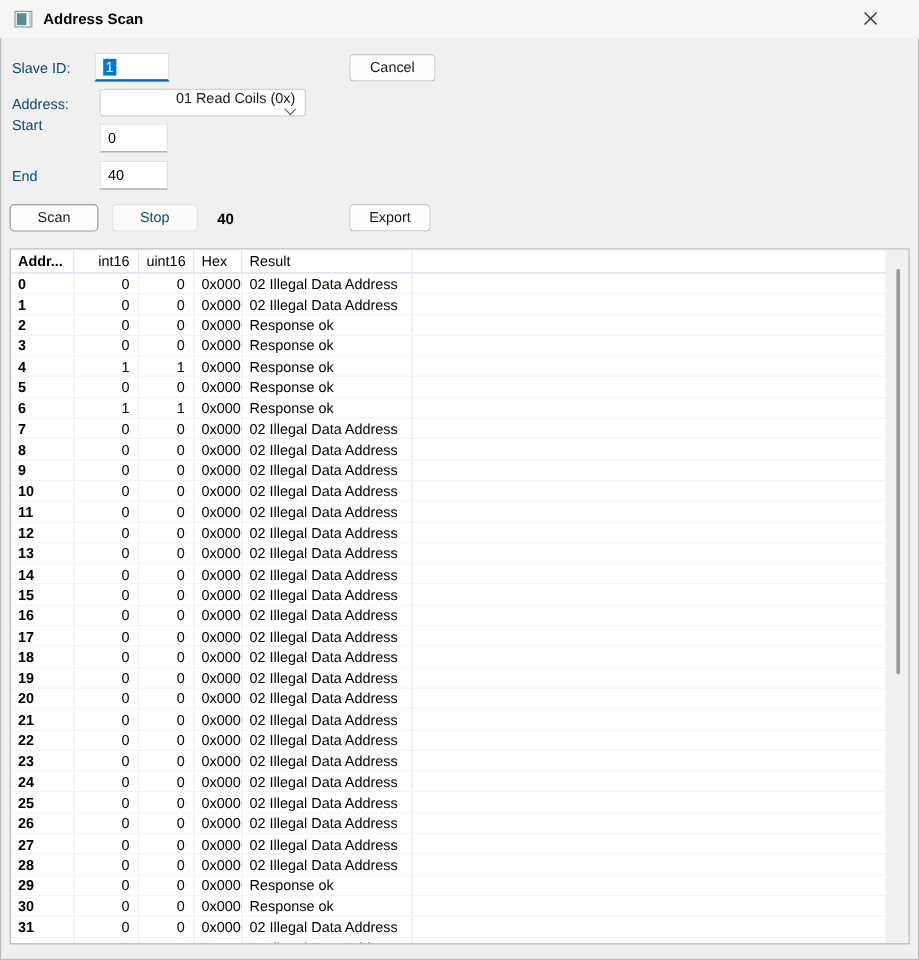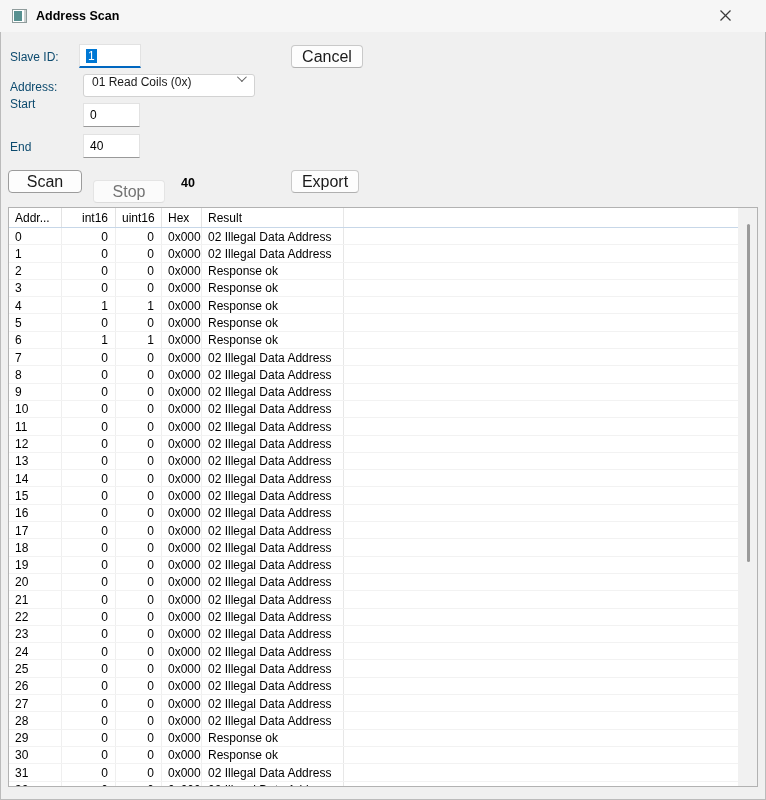--- a/index.html
+++ b/index.html
@@ -23,43 +23,43 @@
   
   .lbl { position:absolute; color:#0c4a6e; }
   
   .tbox { position:absolute; background:#fff; border:1px solid #e2e2e2;
     border-bottom:1px solid #999; padding:0 6px; font-size:12px;
     font-family:inherit; color:#000; }
   .tbox-focused { border-bottom:2px solid #0067c0; display:flex; align-items:center; }
   .sel-text { background:#0078d4; color:#fff; padding:0 2px; }
   
   .btn { position:absolute; height:23px; background:#fdfdfd; border:1px solid #c9c9c9;
-    border-bottom-color:#b0b0b0; border-radius:4px; font-size:16px; color:#1a1a1a;
+    border-bottom-color:#b0b0b0; border-radius:4px; font-size:12px; color:#1a1a1a;
     text-align:center; line-height:21px; }
   .btn-default { border-color:#9c9c9c; }
-  .btn-disabled { color:#737373; border-color:#e4e4e4; border-bottom-color:#dcdcdc; background:#fbfbfb;margin-top:10px; }
+  .btn-disabled { color:#0c4a6e; border-color:#e4e4e4; border-bottom-color:#dcdcdc; background:#fbfbfb; }
   
   .combo { position:absolute; left:83px; top:74px; width:172px; height:23px; background:#fff;
-    border:1px solid #d2d2d2; border-radius:3px; display:flex; align-items:flex-start;
-    padding:0 8px; justify-content:space-between; }
+    border:1px solid #d2d2d2; border-radius:3px; display:flex; align-items:flex-end;
+    padding:0 8px; justify-content:space-between;flex-direction:column; }
   .chevron { width:7px; height:7px; border-right:1.4px solid #5f5f5f; border-bottom:1.4px solid #5f5f5f;
     transform:rotate(45deg) translateY(-2px); margin-right:2px; }
   .progress-count { position:absolute; left:181px; top:176px; font-size:12.5px; font-weight:700; color:#000; }
   
   .table { position:absolute; left:8px; top:207px; width:750px; height:580px;
     background:#fff; border:1px solid #b2b2b2; overflow:hidden; }
   .thead { display:flex; height:20px; width:729px; background:#fff;
     border-bottom:1px solid #c7d7e8; }
   .hcell { border-right:1px solid #e3e3e3; padding:3px 7px 0 6px; font-size:12px; color:#000;
     overflow:hidden; white-space:nowrap; }
   .rows { position:absolute; left:0; top:20px; width:729px; height:558px; overflow:hidden; }
   .trow { display:flex; height:17.3px; width:729px; border-bottom:1px solid #f2f2f2; background:#fff; }
   .tcell { border-right:1px solid #efefef; padding:1.5px 7px 0 6px; font-size:12px; color:#000;
     overflow:hidden; white-space:nowrap; }
-  .c-addr { width:53px; } .c-int { width:54px; } .c-uint { width:46px; }
+  .c-addr { width:53px;font-weight:bold; } .c-int { width:54px; } .c-uint { width:46px; }
   .c-hex { width:40px; } .c-result { width:142px; border-right:1px solid #e7e7e7; }
   .num { text-align:right; }
   
   .sb-track { position:absolute; top:0; right:0; width:19px; height:578px; background:#f1f1f1; }
   .sb-thumb { position:absolute; left:9px; top:16px; width:3px; height:338px;
     background:#9a9a9a; border-radius:2px; }
 </style>
 </head>
 <body>
 

